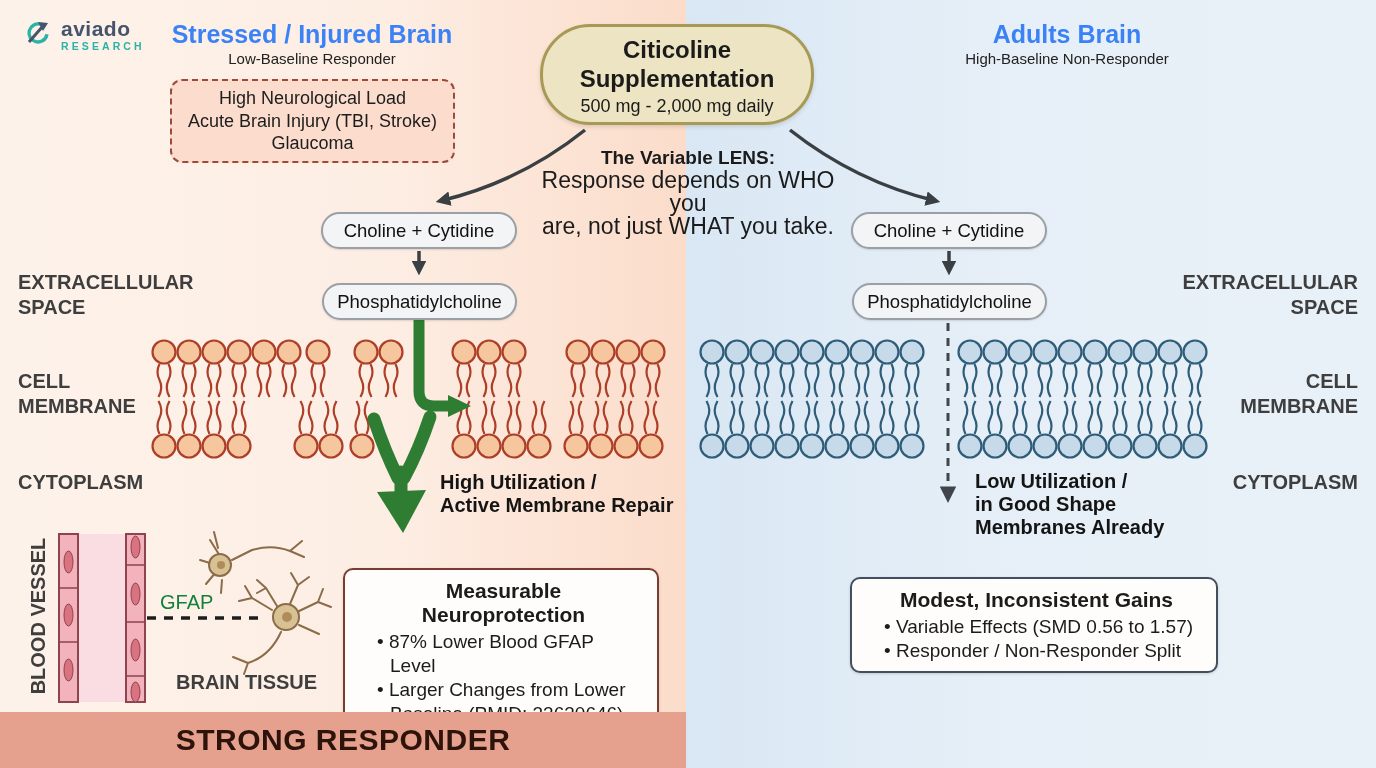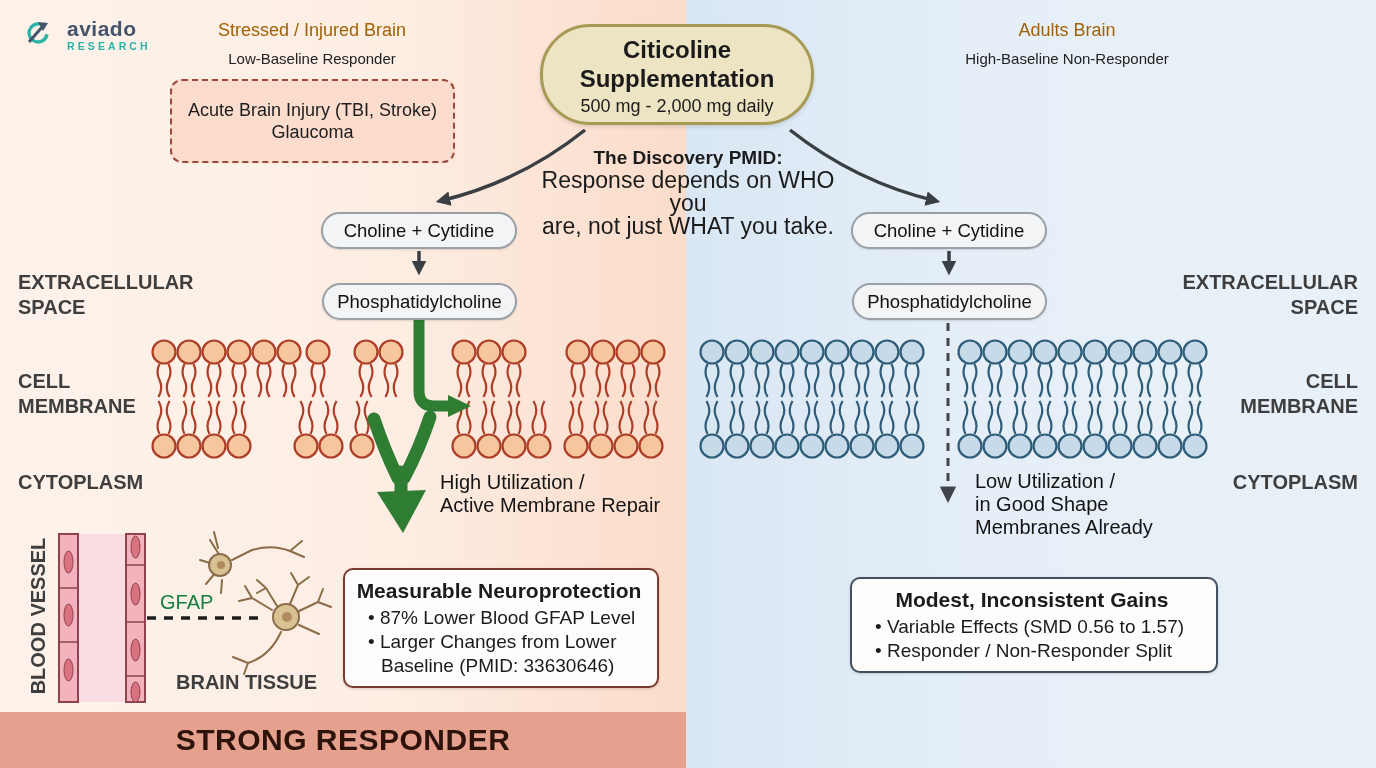--- a/index.html
+++ b/index.html
@@ -21,48 +21,48 @@
   }
   *{box-sizing:border-box;margin:0;padding:0}
   body{font-family:"Liberation Sans",sans-serif;color:var(--ink)}
   #canvas{position:relative;width:1376px;height:768px;overflow:hidden;background:#fff}
   .half{position:absolute;top:0;height:768px;width:686px}
   .half.l{left:0;background:linear-gradient(90deg,var(--bgLeft1) 0%,#fdeee4 55%,var(--bgLeft2) 100%)}
   .half.r{left:686px;width:690px;background:linear-gradient(90deg,var(--bgRight1) 0%,#e6eff7 45%,var(--bgRight2) 100%)}
   #art{position:absolute;left:0;top:0;z-index:1}
   .abs{position:absolute;z-index:2}
   .ctr{transform:translateX(-50%);text-align:center}
-  .title{font-size:18px;font-weight:normal;color:#a16207;white-space:nowrap}
+  .title{font-size:25px;font-weight:bold;color:#3b82f6;white-space:nowrap}
   .subtitle{font-size:15px;color:#222;white-space:nowrap}
   .dashedbox{border:2px dashed;border-radius:12px;display:flex;flex-direction:column;justify-content:center;
              font-size:18px;line-height:1.25;text-align:center;color:#1d1d1d}
   .dashedbox.lft{background:var(--dashedLeftBg);border-color:var(--dashedLeftBorder)}
   .dashedbox.rgt{background:var(--dashedRightBg);border-color:var(--dashedRightBorder)}
   .supp{background:var(--citicolineBg);border:3px solid var(--citicolineBorder);border-radius:50px;
         text-align:center;padding-top:8px;box-shadow:0 2px 4px rgba(0,0,0,.12)}
   .supp .t{font-size:24px;font-weight:bold;line-height:29px}
   .supp .d{font-size:18px;margin-top:3px}
   .lens .h{font-size:19px;font-weight:bold;line-height:23px}
   .lens .b{font-size:23px;line-height:23px}
   .pill{background:var(--pillBg);border:2px solid var(--pillBorder);border-radius:19px;height:37px;
         line-height:33px;text-align:center;font-size:18.5px;color:#111;box-shadow:0 1px 2px rgba(0,0,0,.12)}
   .zone{font-size:20px;font-weight:bold;color:var(--labelGray);line-height:25px}
-  .util{font-size:20px;font-weight:normal;color:#141414;line-height:23px}
-  .card{background:#fffdfb;border-radius:10px;padding:9px 14px 8px 10px;box-shadow:0 1px 3px rgba(0,0,0,.15)}
+  .util{font-size:20px;font-weight:bold;color:#141414;line-height:23px}
+  .card{background:#fffdfb;border-radius:10px;padding:9px 14px 8px 19px;box-shadow:0 1px 3px rgba(0,0,0,.15)}
   .card .ct{font-size:21px;font-weight:bold;text-align:center;margin-bottom:3px}
   .card .cb{font-size:19px;line-height:24px;padding-left:26px;text-indent:-13px}
   .card .cb::before{content:"\2022\00a0 "}
   .card.lft{border:2.5px solid var(--cardLeftBorder)}
   .card.rgt{border:2.5px solid var(--cardRightBorder)}
   .bar{position:absolute;top:712px;height:56px;z-index:2;text-align:center;line-height:56px;
        font-size:30px;font-weight:bold;letter-spacing:.5px}
   .bar.l{left:0;width:686px;background:var(--salmonBar);color:#2e130b}
   .bar.r{left:686px;width:690px;background:var(--blueBar);color:#0f161f}
   .vtxt{transform:translate(-50%,-50%) rotate(-90deg);white-space:nowrap}
-  #logo{display:flex;align-items:flex-start;gap:15px}
+  #logo{display:flex;align-items:flex-start;gap:9px}
   #logo .lw{display:flex;flex-direction:column;line-height:1}
   #logo .brand{font-size:21px;font-weight:bold;color:var(--slate);letter-spacing:.5px}
   #logo .sub{font-size:10.5px;font-weight:bold;color:var(--teal);letter-spacing:3.1px;margin-top:2px}
   .mem-left path{fill:none;stroke:var(--lipidLeftStroke);stroke-width:2.2}
   .mem-left circle{fill:var(--lipidLeftFill);stroke:var(--lipidLeftStroke);stroke-width:2.2}
   .mem-right path{fill:none;stroke:var(--lipidRightStroke);stroke-width:2.2}
   .mem-right circle{fill:var(--lipidRightFill);stroke:var(--lipidRightStroke);stroke-width:2.2}
   .darrow{fill:none;stroke:#3a3f44;stroke-width:3.5}
   .grn{stroke:var(--green);fill:none;stroke-linecap:round}
   .nline{fill:none;stroke:var(--neuron);stroke-width:2;stroke-linecap:round;stroke-linejoin:round}
@@ -363,34 +363,35 @@
     </svg>
     <div class="lw">
       <span class="brand">aviado</span>
       <span class="sub">RESEARCH</span>
     </div>
   </div>
 
   <div class="abs ctr title" style="left:312px;top:20px">Stressed / Injured Brain</div>
   <div class="abs ctr subtitle" style="left:312px;top:50px">Low-Baseline Responder</div>
   <div class="abs dashedbox lft" style="left:170px;top:79px;width:285px;height:84px">
+    <div>High Neurological Load</div>
     <div>Acute Brain Injury (TBI, Stroke)</div>
     <div>Glaucoma</div>
   </div>
 
   <div class="abs ctr title" style="left:1067px;top:20px">Adults Brain</div>
   <div class="abs ctr subtitle" style="left:1067px;top:50px">High-Baseline Non-Responder</div>
 
   <div class="abs supp" style="left:540px;top:24px;width:274px;height:101px">
     <div class="t">Citicoline</div>
     <div class="t">Supplementation</div>
     <div class="d">500 mg - 2,000 mg daily</div>
   </div>
   <div class="abs ctr lens" style="left:688px;top:146px;width:330px">
-    <div class="h">The Discovery PMID:</div>
+    <div class="h">The Variable LENS:</div>
     <div class="b">Response depends on WHO you</div>
     <div class="b">are, not just WHAT you take.</div>
   </div>
 
   <div class="abs pill" style="left:321px;top:212px;width:196px">Choline + Cytidine</div>
   <div class="abs pill" style="left:851px;top:212px;width:196px">Choline + Cytidine</div>
   <div class="abs pill" style="left:322px;top:283px;width:195px">Phosphatidylcholine</div>
   <div class="abs pill" style="left:852px;top:283px;width:195px">Phosphatidylcholine</div>
 
   <div class="abs zone" style="left:18px;top:270px">

